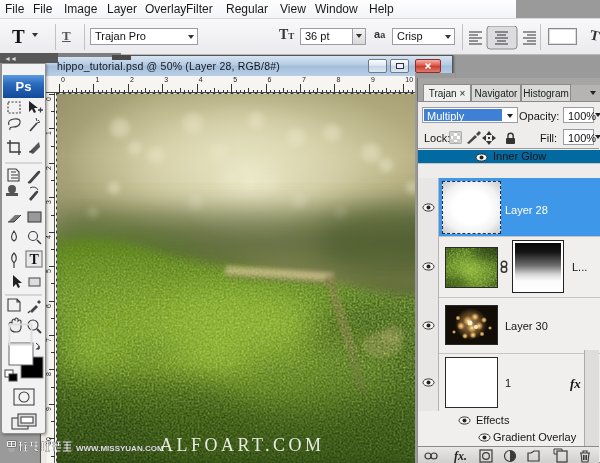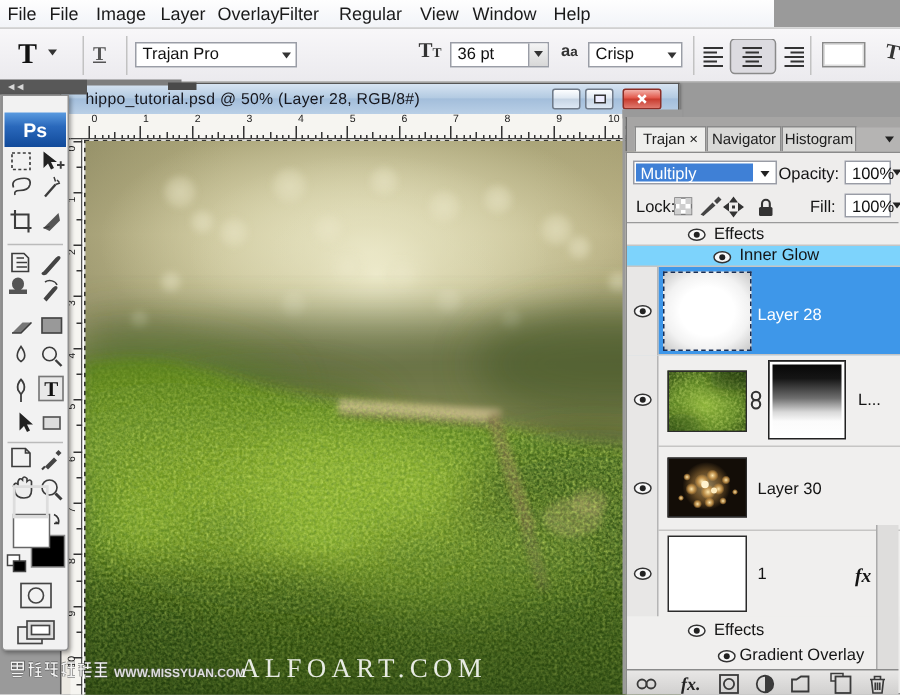--- a/index.html
+++ b/index.html
@@ -496,21 +496,21 @@
     <div class="abs" style="left:0;top:46px;width:181px;height:1px;background:#9a9a9a"></div>
 
     <div class="lrow" style="top:47px;height:15px;background:#f0efee">
       <svg class="abs" style="left:40px;top:2px" width="13" height="11">
           <ellipse cx="6.5" cy="5.5" rx="5.5" ry="3.6" fill="#f8f8f8" stroke="#333" stroke-width="1"></ellipse>
           <circle cx="6.5" cy="5.5" r="2" fill="#222"></circle>
         </svg>
       <span class="lbl" style="left:58px;top:1px">Effects</span>
     </div>
 
-    <div class="lrow" style="top:62px;height:14px;background:#7dd3fc">
+    <div class="lrow" style="top:48px;height:14px;background:#0369a1">
       <svg class="abs" style="left:57px;top:2px" width="13" height="11">
           <ellipse cx="6.5" cy="5.5" rx="5.5" ry="3.6" fill="#f8f8f8" stroke="#333" stroke-width="1"></ellipse>
           <circle cx="6.5" cy="5.5" r="2" fill="#222"></circle>
         </svg>
       <span class="lbl" style="left:75px;top:0px">Inner Glow</span>
     </div>
 
     <div class="lrow" style="top:76px;height:59px;background:#3e97e9">
       <div class="eyecol" style="top:0;height:59px">
         <svg class="abs" style="left:4px;top:24px" width="13" height="11">

